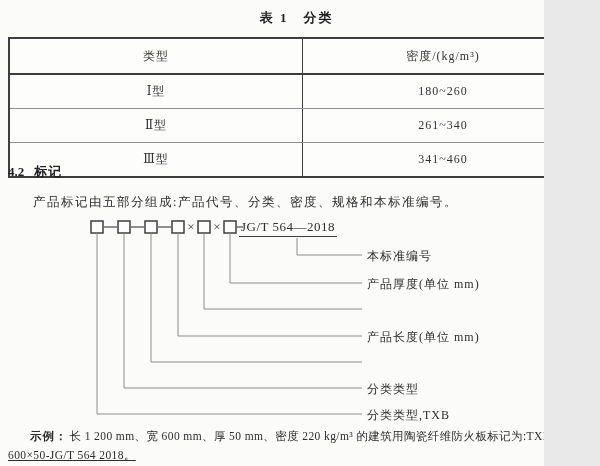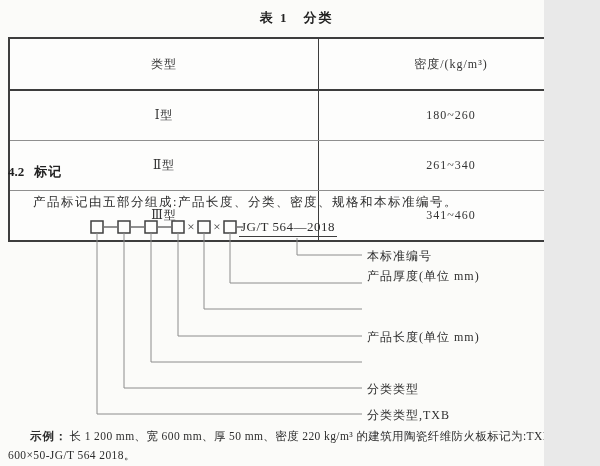--- a/index.html
+++ b/index.html
@@ -37,21 +37,21 @@
     border-collapse:collapse;
     width:100%;
     table-layout:fixed;
     font-size:12px;
     letter-spacing:1px;
     color:#333;
   }
   table.cls th, table.cls td{
     text-align:center;
     font-weight:normal;
-    padding:12px;
+    padding:4px;
     height:25px;
     background:transparent;
   }
   table.cls th{height:26px;border-bottom:2px solid #3d3d3d;}
   table.cls td{border-bottom:1px solid #8f8f8f;}
   table.cls tr:last-child td{border-bottom:none;}
   table.cls .col-type{width:284px;border-right:1.5px solid #3d3d3d;}
 
   
   .sec-heading{
@@ -94,20 +94,21 @@
     letter-spacing:0.4px;
     color:#2d2d2d;
     white-space:nowrap;
   }
   .example-line1 .pfx{font-weight:bold;letter-spacing:1px;margin-right:2px;}
   .example-line2{
     left:8px;top:448px;
     font-size:11.5px;
     letter-spacing:0.4px;
     color:#2d2d2d;
+    text-decoration:underline;
   }
 </style>
 </head>
 <body>
 
 <div class="page">
 
   <div class="abs table-caption">表 1　分类</div>
 
   <div class="abs cls-table-wrap">
@@ -130,21 +131,21 @@
         <td>341~460</td>
       </tr>
     </tbody>
       </table>
   </div>
 
   <div class="abs sec-heading">
     <span class="num">4.2</span><span>标记</span>
   </div>
 
-  <div class="abs intro">产品标记由五部分组成:产品长度、分类、密度、规格和本标准编号。</div>
+  <div class="abs intro">产品标记由五部分组成:产品代号、分类、密度、规格和本标准编号。</div>
 
   <svg class="abs diagram-svg" width="600" height="215" viewBox="0 0 600 215">
 
     <g stroke="#3f3f3f" stroke-width="1.5" fill="#fdfdfc">
       <rect x="91" y="6" width="12" height="12"></rect>
       <rect x="118" y="6" width="12" height="12"></rect>
       <rect x="145" y="6" width="12" height="12"></rect>
       <rect x="172" y="6" width="12" height="12"></rect>
       <rect x="198" y="6" width="12" height="12"></rect>
       <rect x="224" y="6" width="12" height="12"></rect>
@@ -167,21 +168,21 @@
       <polyline points="178,18 178,121 362,121"></polyline>
       <polyline points="151,18 151,147 362,147"></polyline>
       <polyline points="124,18 124,173 362,173"></polyline>
       <polyline points="97,18 97,199 362,199"></polyline>
     </g>
   </svg>
 
   <span class="abs std-ref">JG/T 564—2018</span>
 
   <div class="abs dg-label" style="top:248px">本标准编号</div>
-  <div class="abs dg-label" style="top:268px">产品厚度(单位 mm)</div>
+  <div class="abs dg-label" style="top:276px">产品厚度(单位 mm)</div>
   <div class="abs dg-label" style="top:329px">产品长度(单位 mm)</div>
   <div class="abs dg-label" style="top:381px">分类类型</div>
   <div class="abs dg-label" style="top:407px">分类类型,TXB</div>
 
   <div class="abs example-line1">
     <span class="pfx">示例：</span><span>长 1 200 mm、宽 600 mm、厚 50 mm、密度 220 kg/m³ 的建筑用陶瓷纤维防火板标记为:TXB-Ⅰ-220-1 200×</span>
   </div>
   <div class="abs example-line2">600×50-JG/T 564 2018。</div>
 
 </div>

